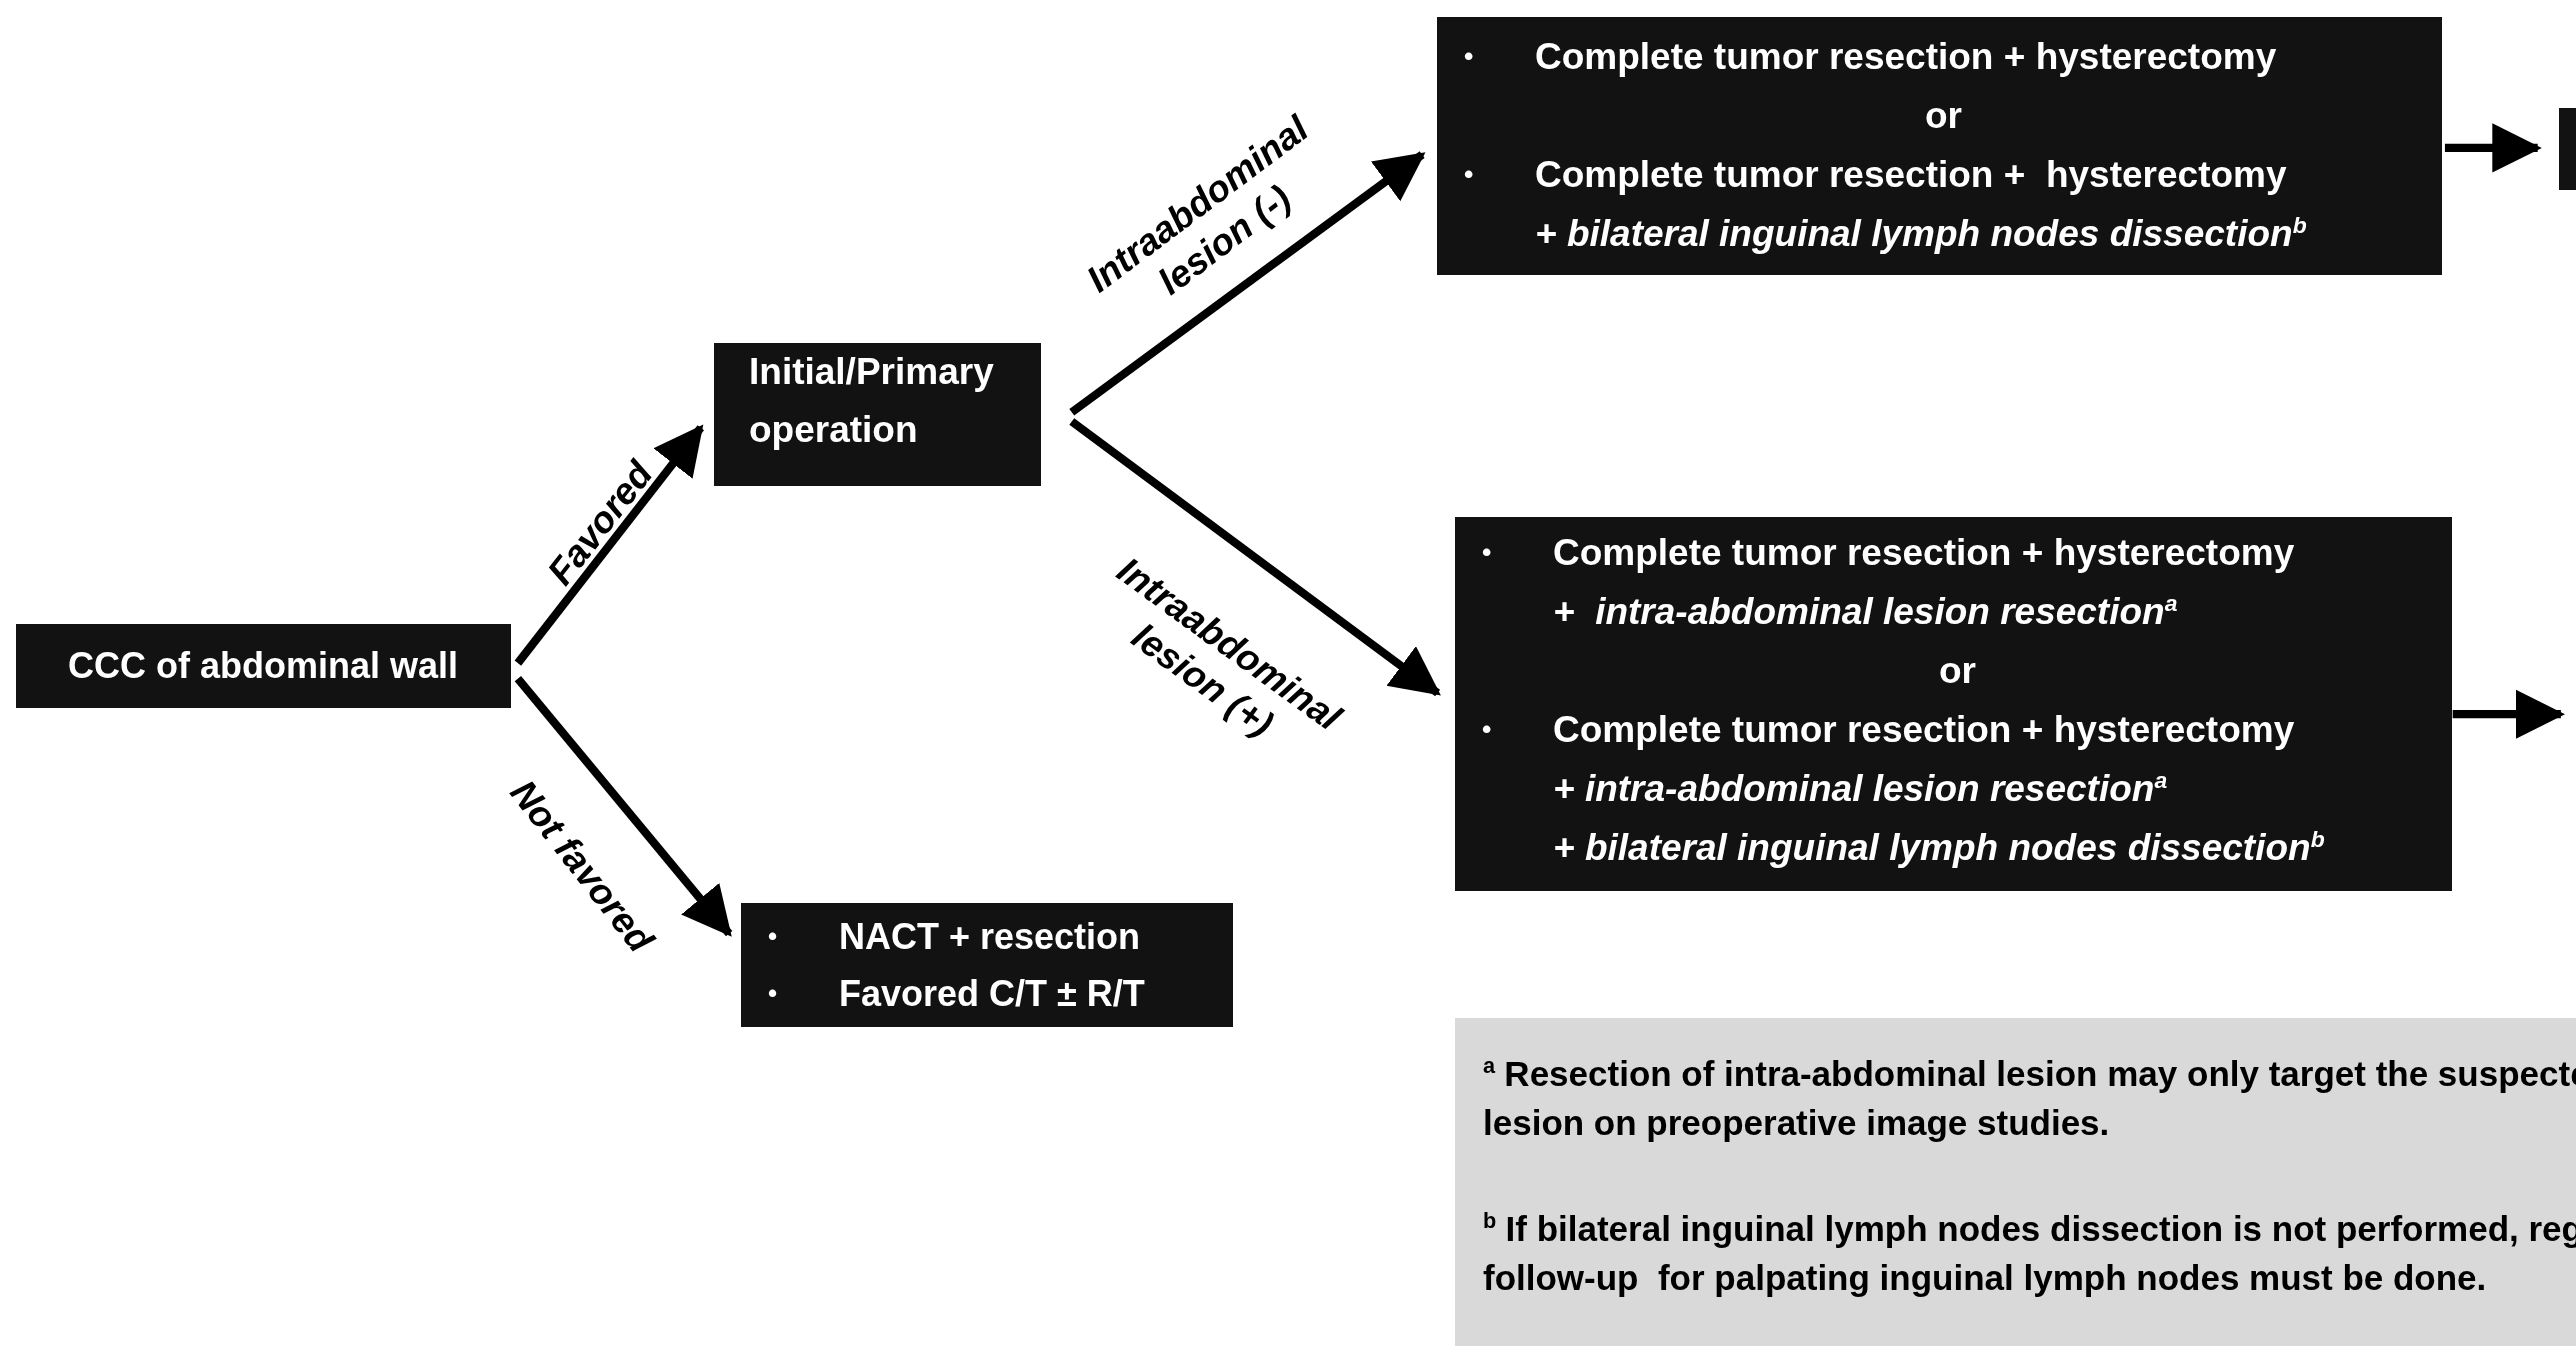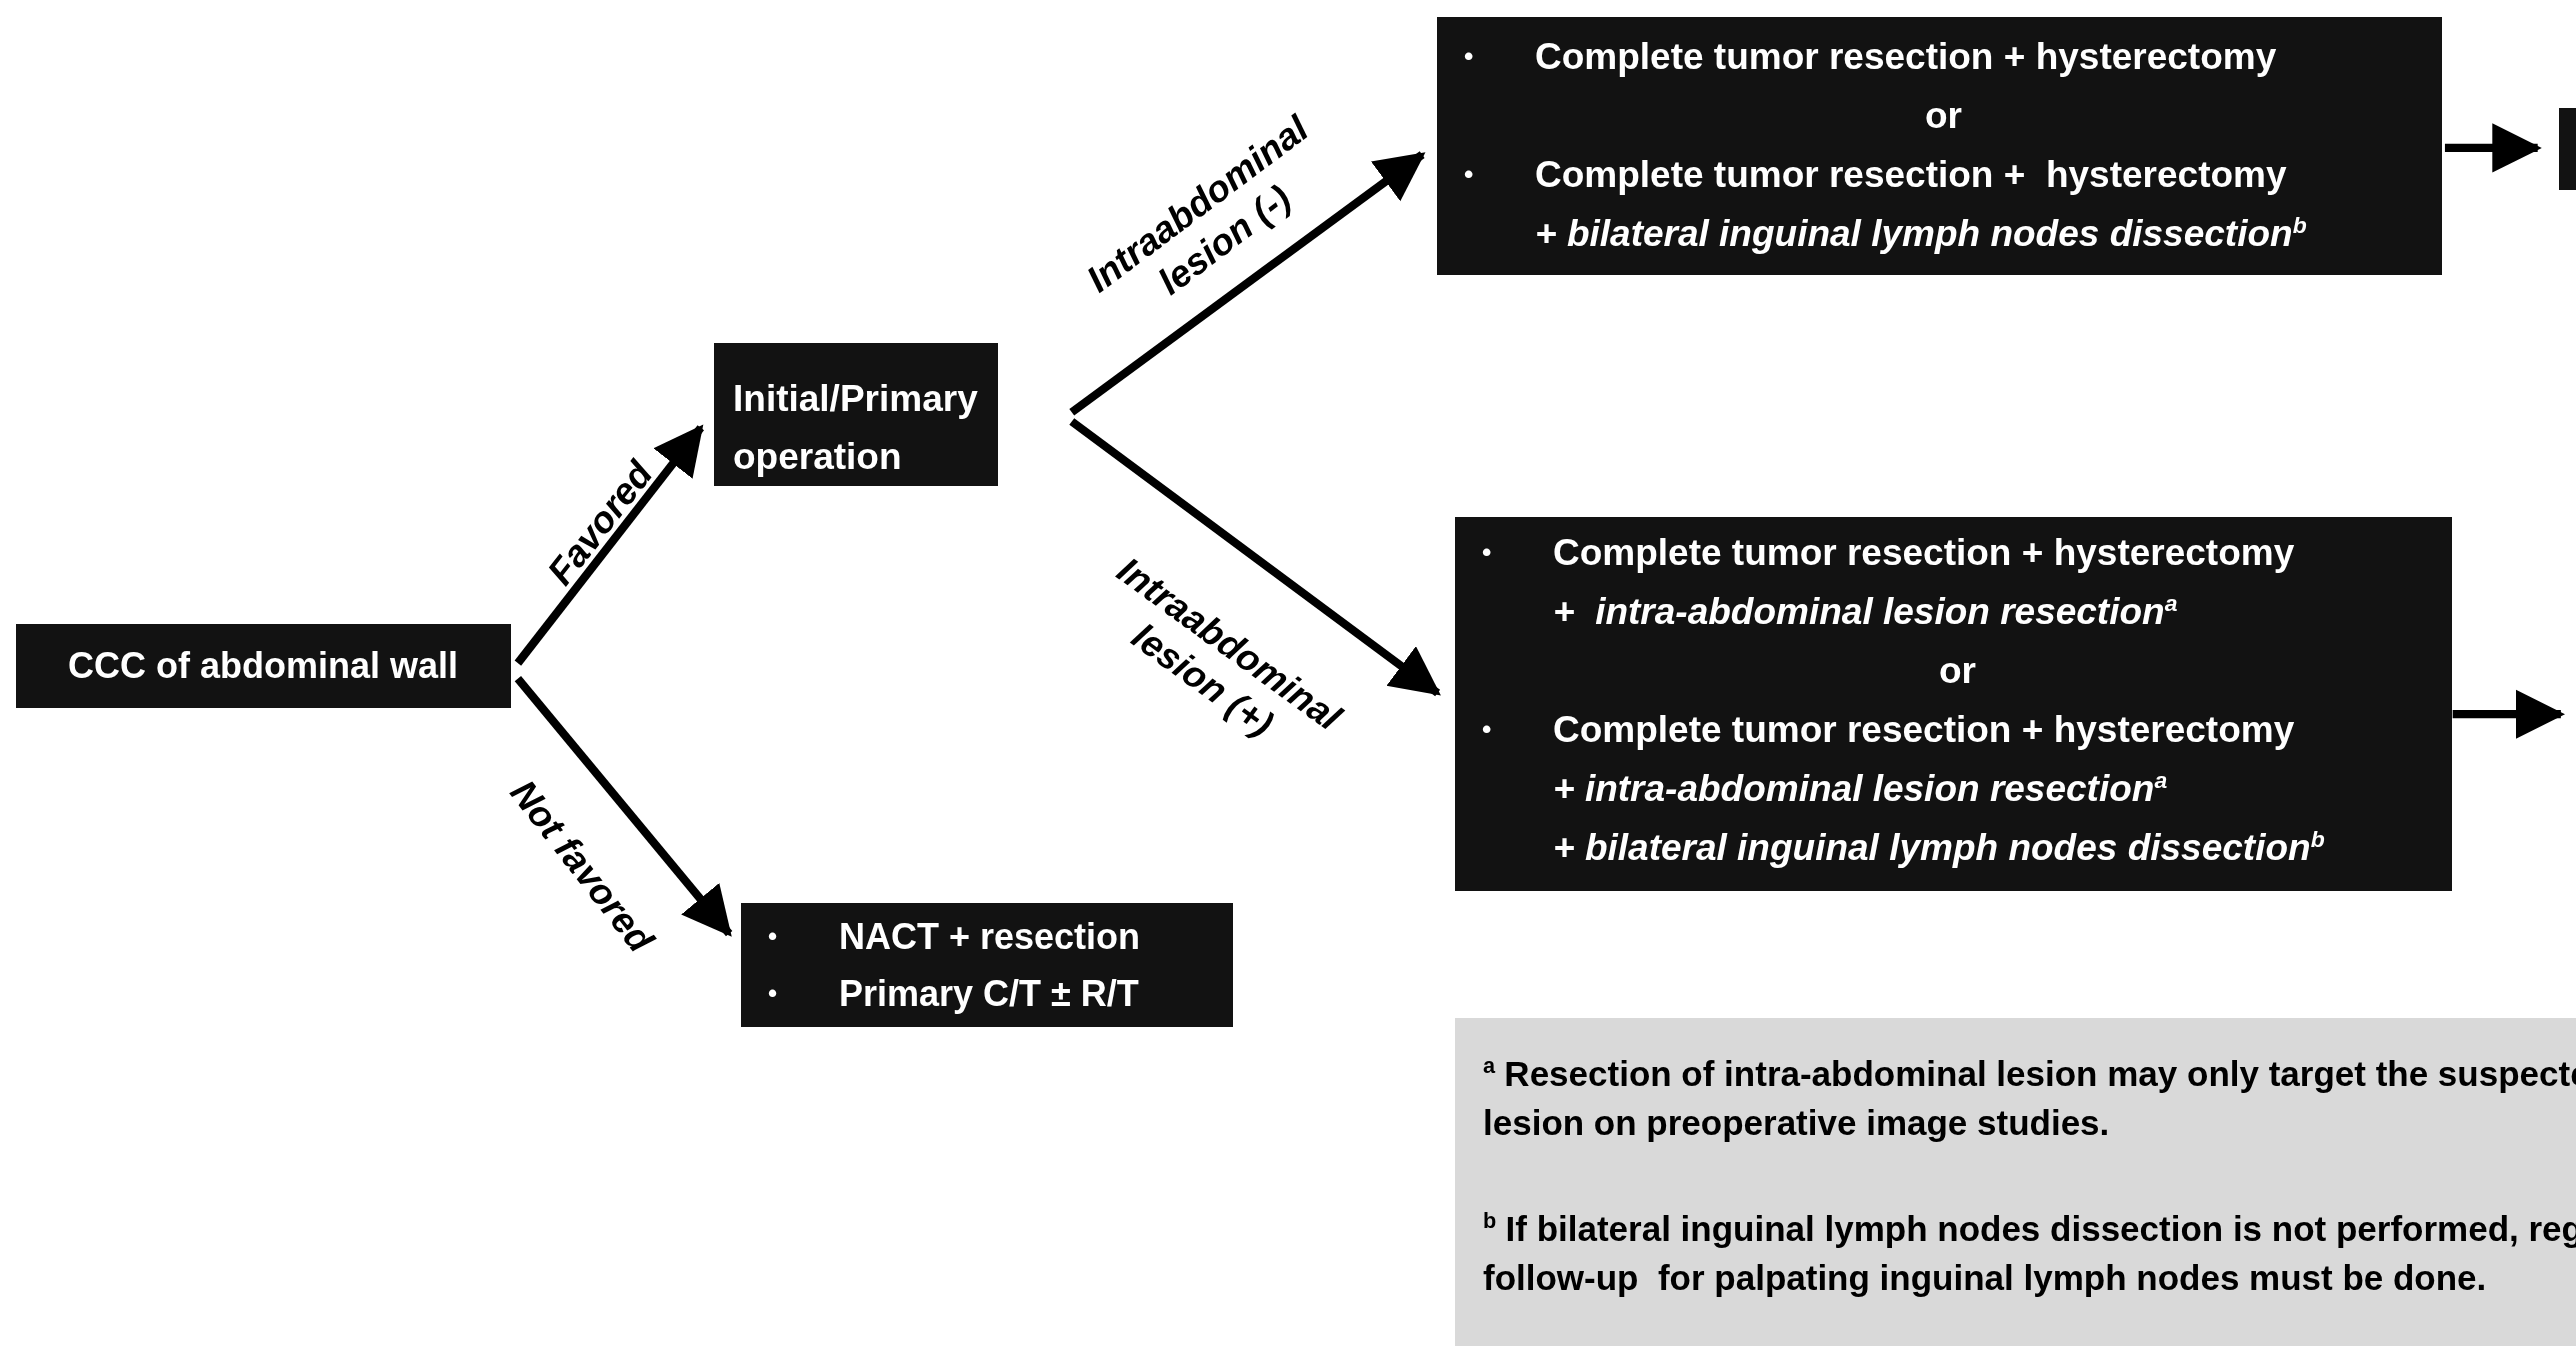--- a/index.html
+++ b/index.html
@@ -21,24 +21,24 @@
     box-sizing: border-box;
   }
   .flexcenter { display: flex; align-items: center; justify-content: center; }
   .pre { white-space: pre-wrap; }
 
   
   #root-box { left: 15.5px; top: 624px; width: 495px; height: 84px; font-size: 36px; }
 
   
   #primary-op-box {
-    left: 714px; top: 343px; width: 284px; height: 143px;
+    left: 714px; top: 343px; width: 327px; height: 143px;
     font-size: 37px; line-height: 58px;
-    padding-left: 19px;
-    display: flex; flex-direction: column; justify-content: flex-end;
+    padding-left: 35px;
+    display: flex; flex-direction: column; justify-content: flex-start;
   }
 
   
   .big-box { font-size: 37px; line-height: 59px; }
   #op-neg-box { left: 1437px; top: 17px;  width: 1005px; height: 258px; padding-top: 10.3px; }
   #op-pos-box { left: 1455px; top: 517px; width: 997px; height: 374px; padding-top: 6.2px; }
 
   .brow { display: flex; }
   .bullet {
     flex: 0 0 98px;
@@ -157,21 +157,21 @@
     </div>
   </div>
 
   <div class="node" id="nact-box">
     <div class="brow">
       <span class="bullet">•</span>
       <span class="btext pre">NACT + resection</span>
     </div>
     <div class="brow">
       <span class="bullet">•</span>
-      <span class="btext pre">Primary C/T ± R/T</span>
+      <span class="btext pre">Favored C/T ± R/T</span>
     </div>
   </div>
 
   <div class="edge-label" id="label-favored">Favored</div>
   <div class="edge-label" id="label-not-favored">Not favored</div>
   <div class="edge-label" id="label-lesion-neg">
     <div>Intraabdominal</div>
     <div>lesion (-)</div>
   </div>
   <div class="edge-label" id="label-lesion-pos">

